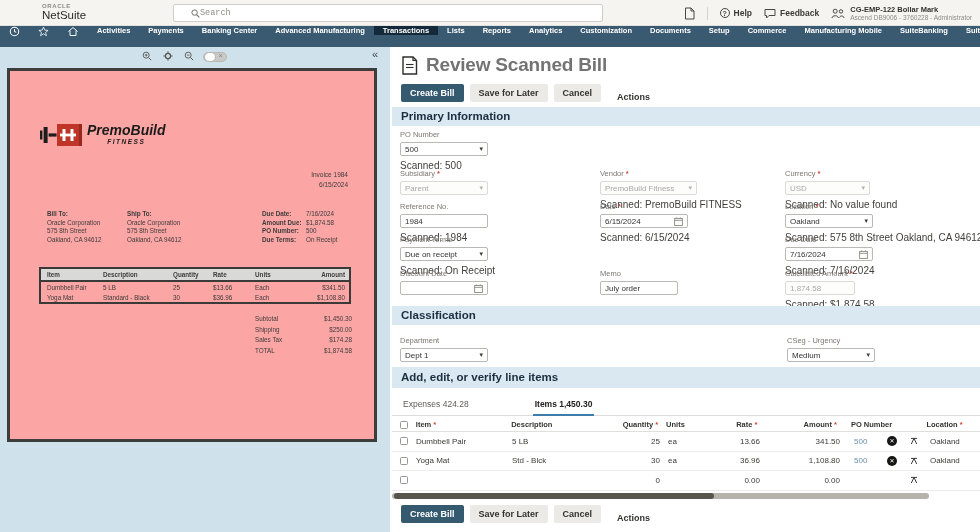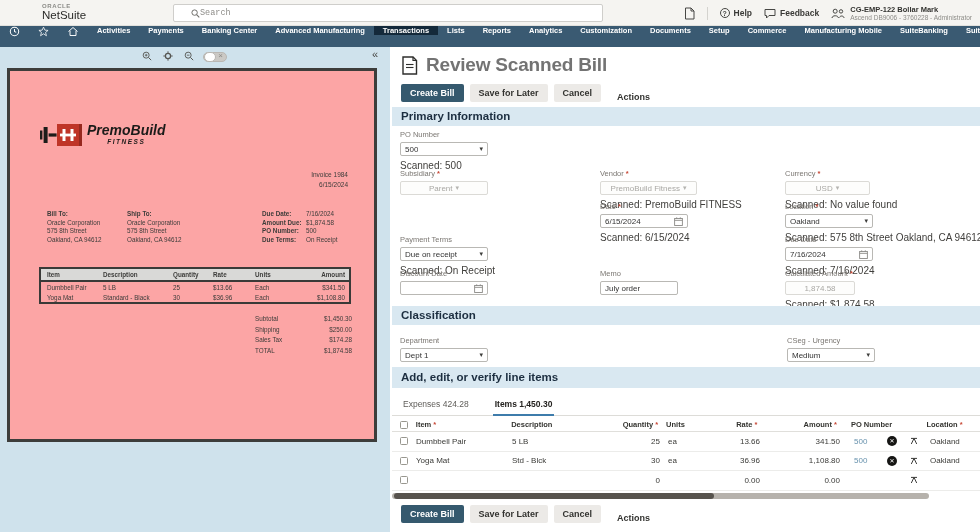--- a/index.html
+++ b/index.html
@@ -64,27 +64,27 @@
   .btn-primary { background:#35596e; color:#fff; }
   .btn-secondary { background:#eceae7; color:#333330; }
   .btn-plain { font-size:9px; font-weight:bold; color:#333330; margin-left:10px; cursor:pointer; }
   .section-bar { position:absolute; left:0; width:588px; height:19px; background:#d9e8f1; color:#1c2e40; font-weight:bold; font-size:11.5px; line-height:19px; padding-left:9px; }
   .field { position:absolute; width:190px; }
   .lbl { font-size:7.5px; color:#7b7772; margin-bottom:3px; white-space:nowrap; }
   .req::after { content:" *"; color:#c74634; font-weight:bold; }
   .control { width:88px; height:14px; border:1px solid #b9b8b4; border-radius:2px; background:#fff; font-size:8px; color:#333; display:flex; align-items:center; justify-content:space-between; padding:0 4px; cursor:pointer; white-space:nowrap; }
   .control .val { overflow:hidden; }
   .select::after { content:"▾"; font-size:7px; color:#3c3c3a; margin-left:3px; }
-  .control.disabled { border-color:#dbdad6; color:#a9a8a4; background:#fdfdfc; cursor:default;justify-content:center; }
+  .control.disabled { border-color:#dbdad6; color:#a9a8a4; background:#fdfdfc; cursor:default; }
   .control.disabled.select::after { color:#b5b4b0; }
   .scanned { font-size:10px; color:#403f3c; margin-top:4px; white-space:nowrap; }
   
   .tabs-row { position:absolute; left:0; top:349px; width:588px; border-bottom:1px solid #dddcd8; display:flex; gap:22px; padding-left:9px; }
   .tab { font-size:8.5px; color:#5f5d59; padding:3px 2px 5px; cursor:pointer; }
-  .tab.active { color:#24221f; font-weight:bold; border-bottom:2px solid #3e7cab; margin-bottom:-1px; }
+  .tab.active { color:#24221f; font-weight:bold; border-bottom:2px solid #3e7cab; margin-bottom:-1px;margin-left:40px; }
   .itable { position:absolute; left:0; top:371px; width:588px; font-size:8px; color:#3a3a37; }
   .irow { display:flex; align-items:center; border-bottom:1px solid #ececea; height:19.5px; }
   .irow.ihead { height:14px; font-weight:bold; font-size:7.5px; color:#33332f; border-bottom:1px solid #e0dfdb; }
   .irow:first-of-type { border-top:none; }
   .cc{width:24px; display:flex; justify-content:center;}
   .ci{width:96px;} .cd{width:88px;} .cq{width:60px; text-align:right; justify-content:flex-end;}
   .cu{width:34px; padding-left:8px;} .cr{width:66px; text-align:right; justify-content:flex-end;}
   .ca{width:80px; text-align:right; justify-content:flex-end;}
   .cp{width:40px; padding-left:14px;} .cx{width:24px; display:flex; justify-content:center;}
   .ce{width:20px; display:flex; justify-content:center;} .cl{width:56px; padding-left:6px;}
@@ -347,20 +347,27 @@
     <div class="scanned">Scanned: No value found</div>
   </div>
   <div class="field" style="left:208px;top:122px">
     <div class="lbl req">Vendor</div>
     <div class="control select disabled" style="width:97px">
         <span class="val">PremoBuild Fitness</span>
       </div>
     <div class="scanned">Scanned: PremoBuild FITNESS</div>
   </div>
 
+  <div class="field" style="left:8px;top:155px">
+    <div class="lbl">Reference No.</div>
+    <div class="control">
+        <span class="val">1984</span>
+      </div>
+    <div class="scanned">Scanned: 1984</div>
+  </div>
   <div class="field" style="left:208px;top:155px">
     <div class="lbl req">Date</div>
     <div class="control">
         <span class="val">6/15/2024</span>
         <svg width="9" height="9" viewBox="0 0 10 10">
           <rect x="0.7" y="1.6" width="8.6" height="7.8" fill="none" stroke="#8a8986"></rect>
           <line x1="0.7" y1="3.7" x2="9.3" y2="3.7" stroke="#8a8986"></line>
           <line x1="3" y1="0.4" x2="3" y2="2" stroke="#8a8986"></line>
           <line x1="7" y1="0.4" x2="7" y2="2" stroke="#8a8986"></line>
         </svg>

